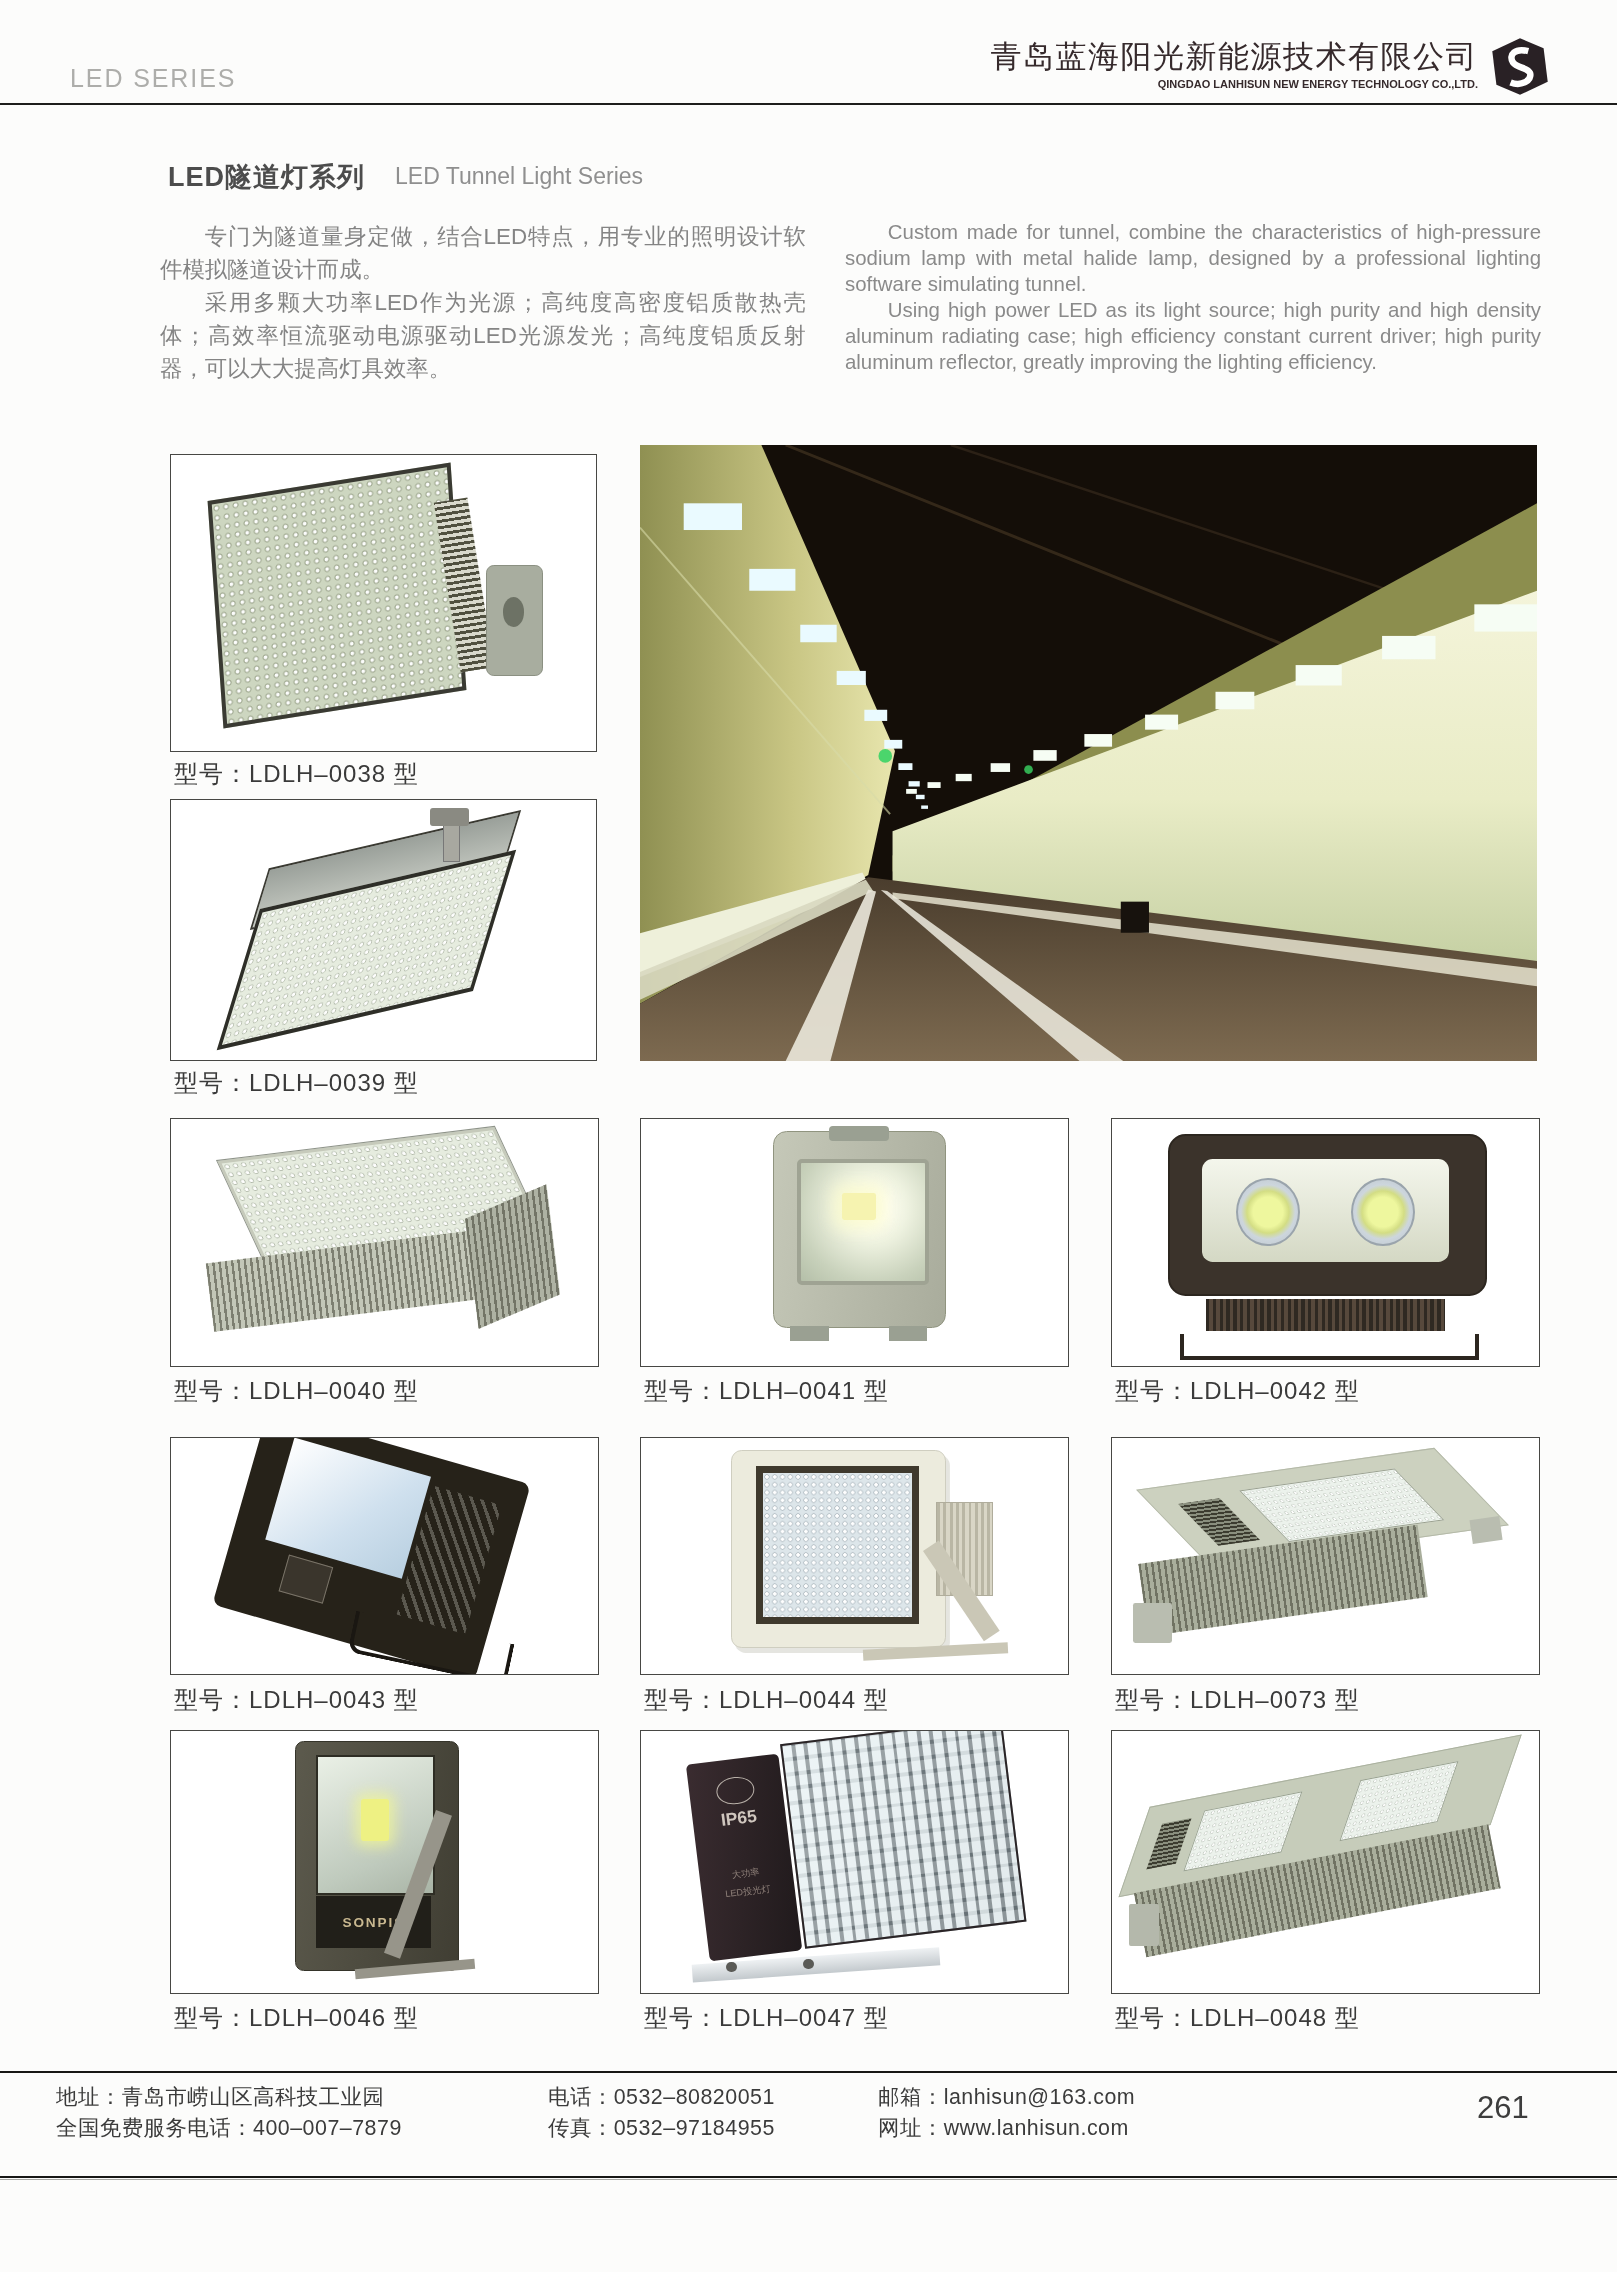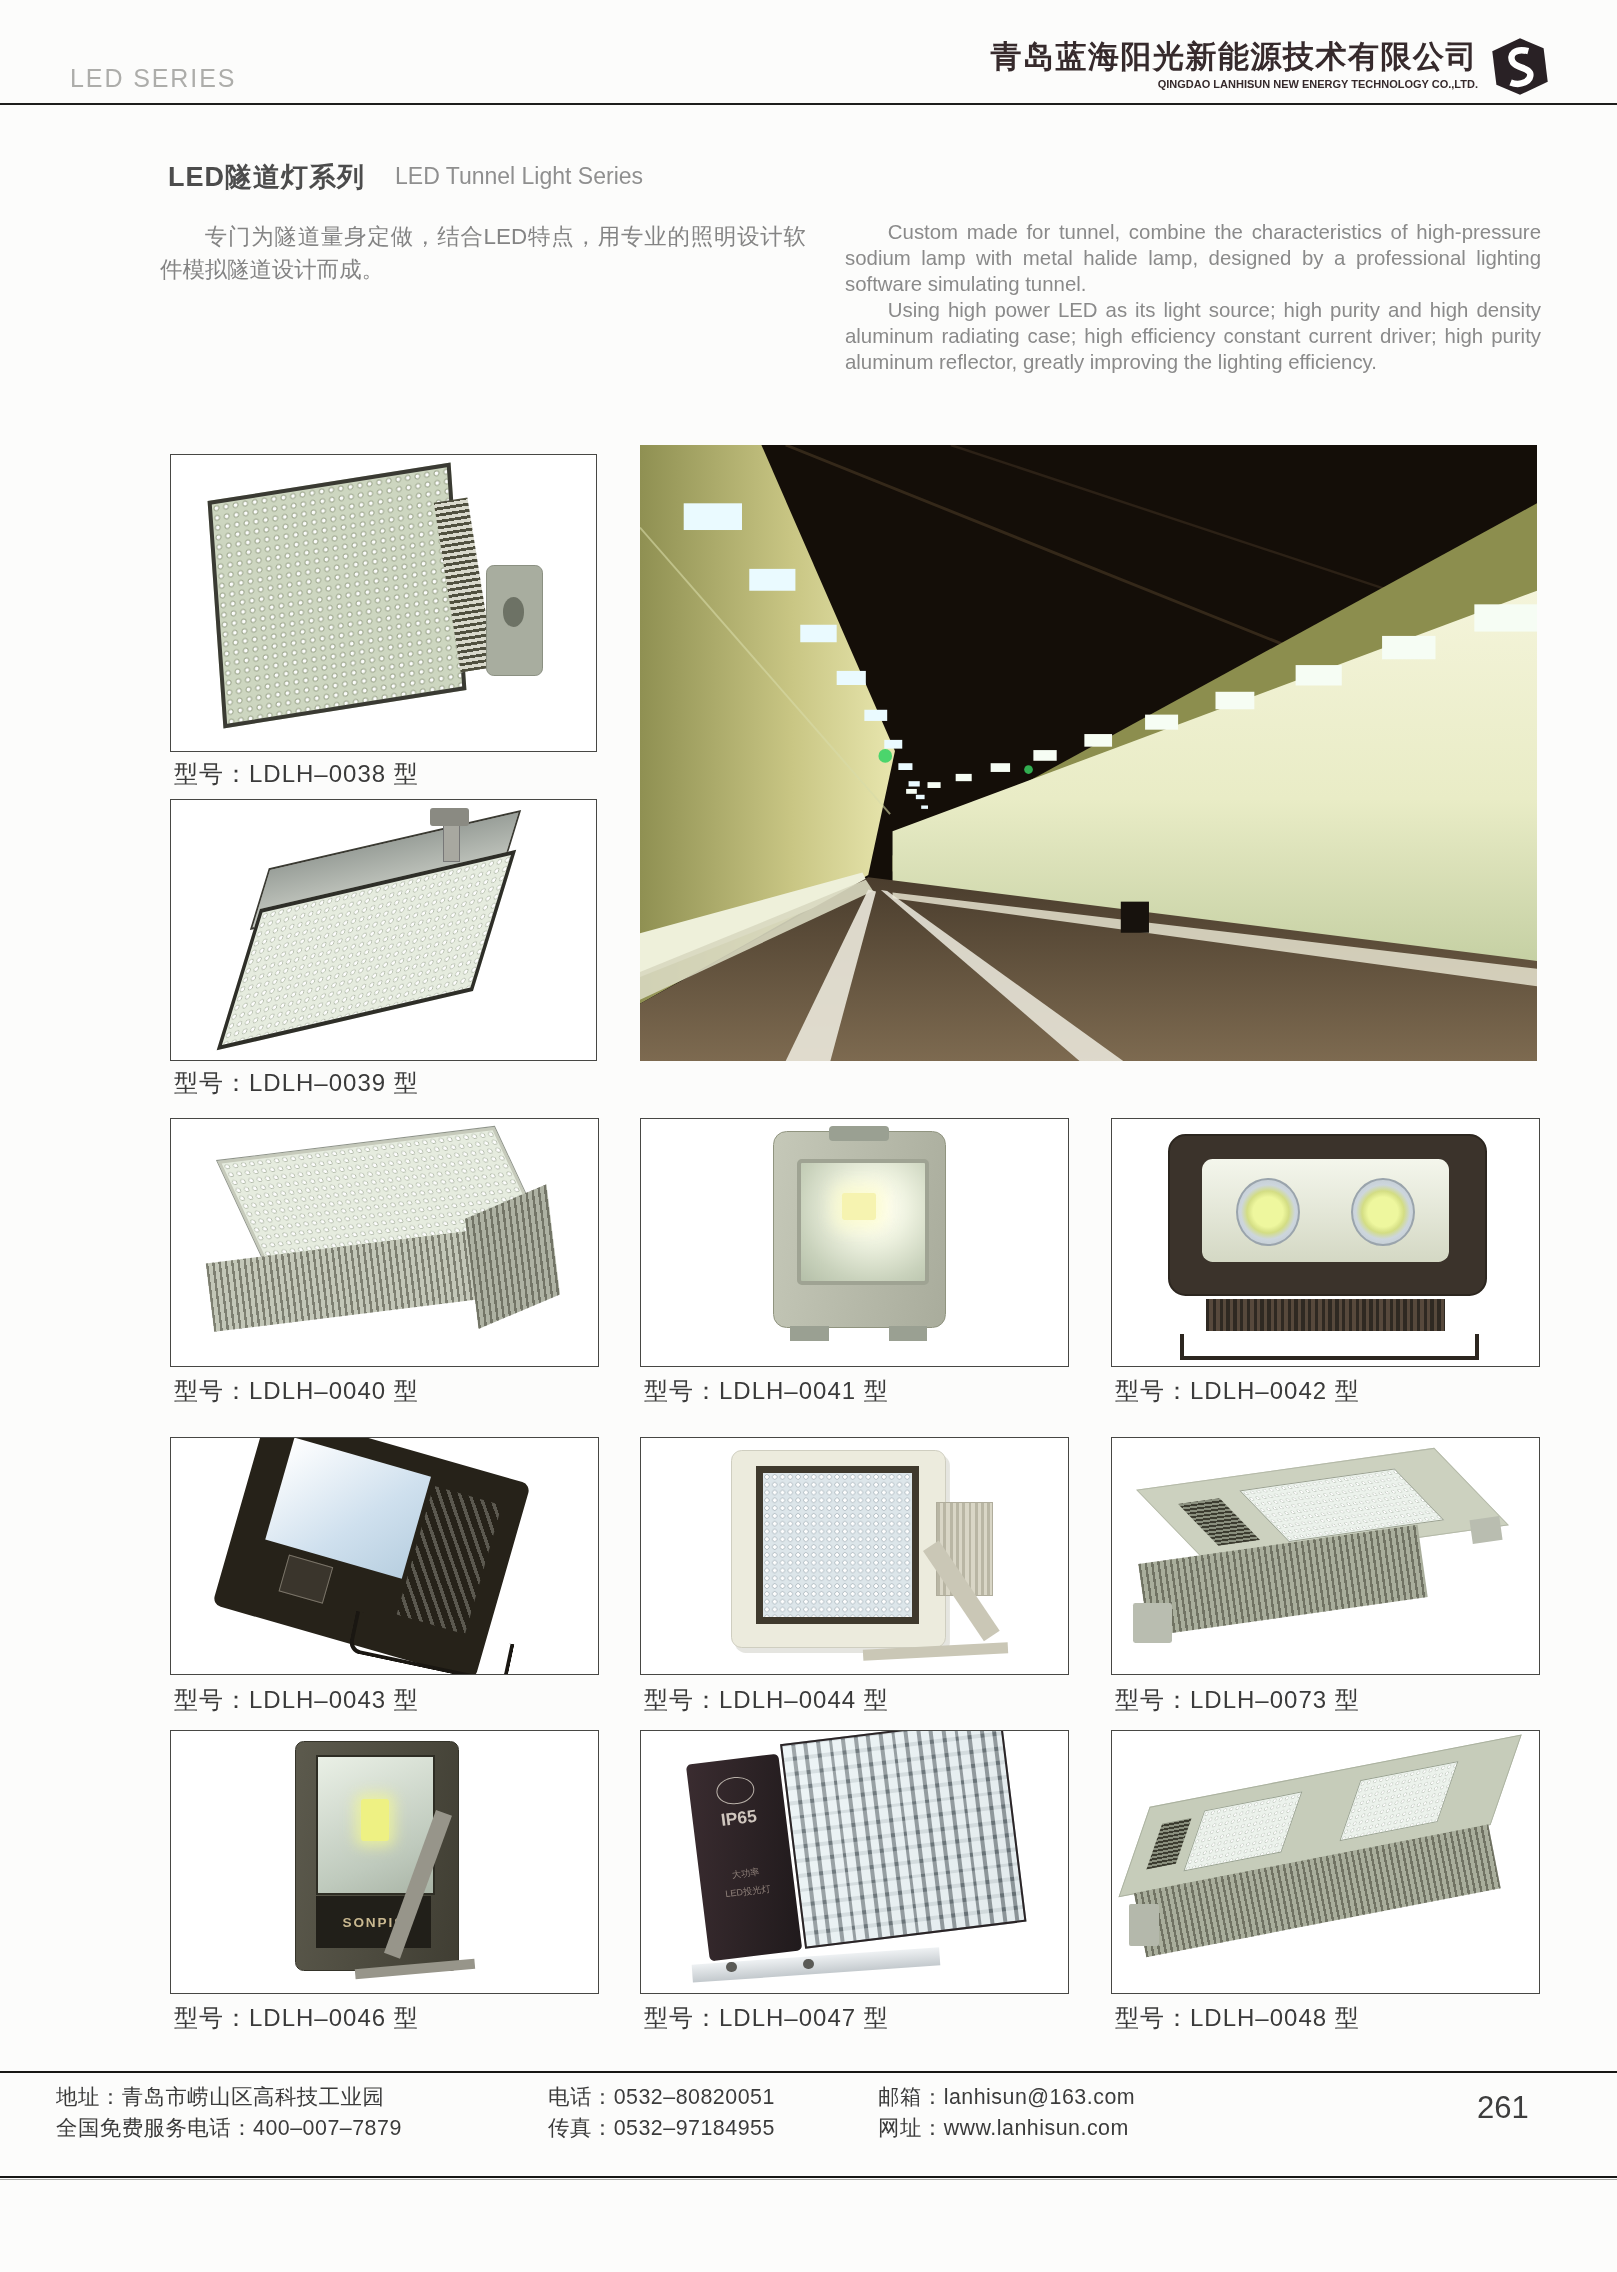--- a/index.html
+++ b/index.html
@@ -4,21 +4,21 @@
 <style>
   html,body{margin:0;padding:0;background:#e8e8e6;}
   .page{position:relative;width:1617px;height:2273px;background:#fcfcfb;overflow:hidden;
         font-family:"Liberation Sans","DejaVu Sans",sans-serif;}
   .abs{position:absolute;}
   .art{position:absolute;}
   
   .series{position:absolute;left:70px;top:64px;font-size:25px;color:#adadaa;letter-spacing:1.9px;}
   .rule-top{position:absolute;left:0;top:103px;width:1617px;height:1.5px;background:#1d1d1b;}
   .company{position:absolute;right:139px;top:39px;text-align:right;color:#362a2c;}
-  .company-cn{font-size:31px;font-weight:bold;letter-spacing:1.5px;line-height:35px;}
+  .company-cn{font-size:31px;font-weight:normal;letter-spacing:1.5px;line-height:35px;}
   .company-en{font-size:11px;font-weight:bold;letter-spacing:0px;line-height:21.4px;}
   .logo{position:absolute;right:65px;top:37px;width:64px;height:59px;}
   
   .title-cn{position:absolute;left:168px;top:159px;font-size:27px;font-weight:bold;color:#4c4c4c;letter-spacing:1px;}
   .title-en{position:absolute;left:395px;top:163px;font-size:23px;color:#8f8f8f;}
   .desc-cn{position:absolute;left:160px;top:220px;width:646px;font-size:22.4px;line-height:33px;
            color:#848484;text-align:justify;}
   .desc-cn p{margin:0;text-indent:2em;}
   .desc-en{position:absolute;left:845px;top:219px;width:696px;font-size:20.4px;line-height:26px;
            color:#8a8a8a;text-align:justify;}
@@ -53,20 +53,21 @@
     <polygon points="50,2 90,19 97,76 50,98 10,81 3,24" fill="#292125"></polygon>
     <path d="M64,24 C42,18 30,30 38,43 C45,53 63,51 67,61 C71,74 52,84 34,77" fill="none" stroke="#ffffff" stroke-width="11"></path>
   </svg>
   <div class="rule-top"></div>
 
   <div class="title-cn">LED隧道灯系列</div>
   <div class="title-en">LED Tunnel Light Series</div>
 
   <div class="desc-cn">
     <p>专门为隧道量身定做，结合LED特点，用专业的照明设计软件模拟隧道设计而成。</p>
+    <p>采用多颗大功率LED作为光源；高纯度高密度铝质散热壳体；高效率恒流驱动电源驱动LED光源发光；高纯度铝质反射器，可以大大提高灯具效率。</p>
   </div>
   <div class="desc-en">
     <p>Custom made for tunnel, combine the characteristics of high-pressure sodium lamp with metal halide lamp, designed by a professional lighting software simulating tunnel.</p>
     <p>Using high power LED as its light source; high purity and high density aluminum radiating case; high efficiency constant current driver; high purity aluminum reflector, greatly improving the lighting efficiency.</p>
   </div>
 
   <div class="abs" style="left:640px;top:445px;width:897px;height:616px">
     <svg width="100%" height="100%" viewBox="0 0 1847 1268" preserveAspectRatio="none">
       <defs>
         <linearGradient id="rw" x1="0" y1="0" x2="0" y2="1">

